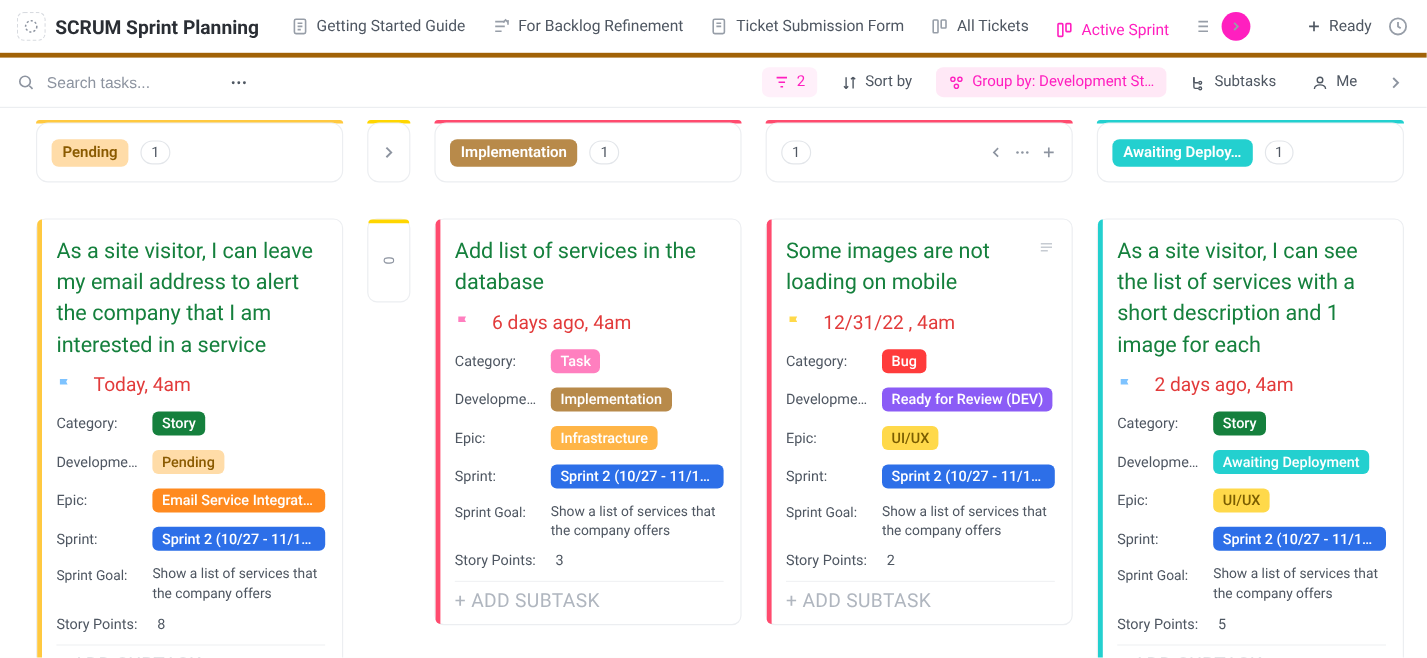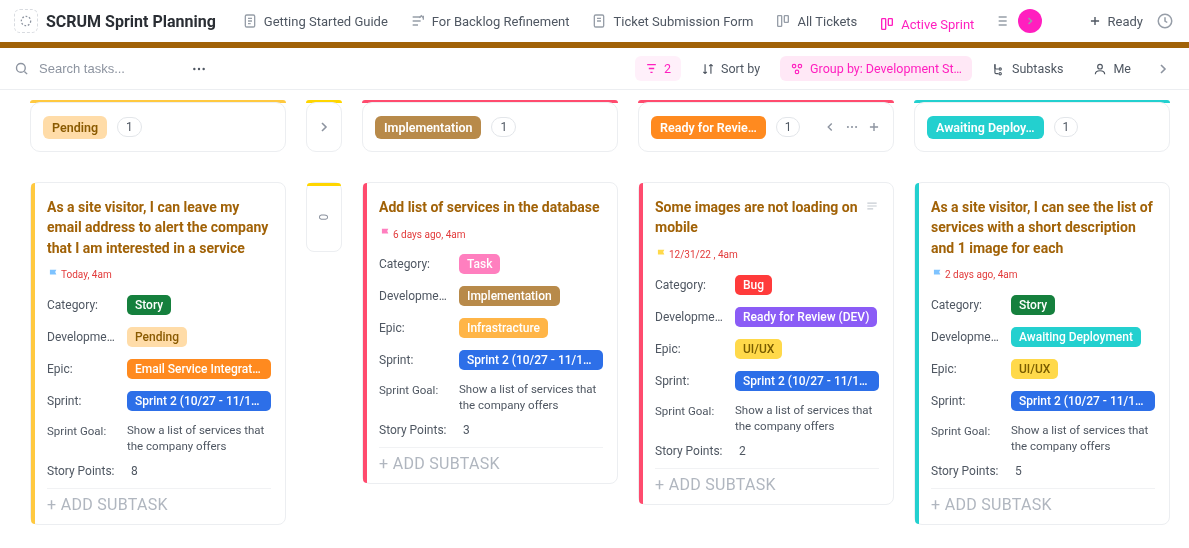--- a/index.html
+++ b/index.html
@@ -1,20 +1,20 @@
 <!DOCTYPE html>
 <html><head>
 <meta charset="utf-8">
 <style>
   * { box-sizing: border-box; }
   html, body { margin:0; padding:0; font-family: -apple-system, BlinkMacSystemFont, "Segoe UI", Roboto, Helvetica, Arial, sans-serif; background:#fafbfc; color:#2a2e34; }
   body { width:1189px; height:548px; overflow:hidden; background:#fff; }
 
   
-  .topbar { display:flex; align-items:center; height:48px; padding:0 14px; border-bottom:6px solid #a16207; gap:8px;justify-content:space-between; }
+  .topbar { display:flex; align-items:center; height:48px; padding:0 14px; border-bottom:4px solid #a16207; gap:8px;justify-content:space-between; }
   .app-icon { width:24px; height:24px; border-radius:6px; display:flex; align-items:center; justify-content:center; color:#8d94a0; border:1px dashed #d8dbe0;}
   .board-title { font-size:16px; font-weight:700; color:#2a2e34; margin-right:8px; white-space:nowrap;}
   .nav-tabs { display:flex; align-items:center; gap:2px; flex:1; overflow:hidden;}
   .nav-tab { display:flex; align-items:center; gap:6px; padding:6px 10px; border-radius:6px; font-size:13px; color:#4f5762; white-space:nowrap; cursor:pointer;}
   .nav-tab svg { color:#979ea8; }
   .nav-tab.active { color:#ff1fbf; }
   .nav-tab.active svg { color:#ff1fbf; }
   .nav-tab.active::after{ }
   .nav-extra { display:flex; align-items:center; gap:6px; }
   .circle-btn { width:24px; height:24px; border-radius:50%; display:flex; align-items:center; justify-content:center; background:#ff1fbf; color:#fff; }
@@ -52,22 +52,22 @@
   .collapsed-card { margin-top:30px; background:#fff; border:1px solid #eceef1; border-radius:8px; height:70px; display:flex; align-items:center; justify-content:center; color:#8d94a0; font-size:12px; position:relative;}
   .collapsed-card::before{ content:""; position:absolute; top:0; left:0; right:0; height:3px; background:#ffd600; border-radius:8px 8px 0 0;}
   .collapsed-count { transform:rotate(-90deg); }
 
   
   .card { margin-top:30px; background:#fff; border:1px solid #eceef1; border-radius:8px; position:relative; padding:14px 14px 10px 16px; }
   .card::before{ content:""; position:absolute; top:0; left:0; bottom:0; width:4px; border-radius:8px 0 0 8px; }
   .card.accent-orange-l::before{ background:#ffc940; }
   .card.accent-red-l::before{ background:#ff4b6e; }
   .card.accent-teal-l::before{ background:#23d0cf; }
-  .card-title { font-size:14px; line-height:1.45; color:#a16207; font-weight:700; margin-bottom:10px;}
-  .due-row { display:flex; align-items:center; gap:0; font-size:10px; margin-bottom:12px;}
+  .card-title { font-size:18px; line-height:1.45; color:#15803d; font-weight:400; margin-bottom:10px;}
+  .due-row { display:flex; align-items:center; gap:17px; font-size:16px; margin-bottom:12px;}
   .due-row .flag { width:14px; height:14px; display:flex;}
   .due-red { color:#e23b3b; }
   .field-row { display:flex; align-items:center; gap:8px; font-size:12px; color:#4f5762; margin-bottom:10px; min-height:22px;}
   .field-label { width:72px; flex:0 0 72px; white-space:nowrap; overflow:hidden; text-overflow:ellipsis; }
   .field-label.wide { width:76px; flex:0 0 76px;}
   .badge { font-size:12px; padding:3px 8px; border-radius:5px; font-weight:500; white-space:nowrap; overflow:hidden; text-overflow:ellipsis; max-width:160px;}
   .b-story { background:#15803d; color:#fff;}
   .b-task { background:#ff7fbf; color:#fff;}
   .b-bug { background:#ff3b3b; color:#fff;}
   .b-pending { background:#ffdca8; color:#8a5a00;}
@@ -322,21 +322,20 @@
           <span class="field-label wide">Story Points:</span>
           <span>3</span>
         </div>
       <div class="add-sub">+ ADD SUBTASK</div>
     </div>
   </div>
 
   <div class="column">
     <div class="col-accent accent-red"></div>
     <div class="col-header">
-      <span class="status-pill" style="background:#ff8a1f;color:#fff;">Ready for Revie…</span>
       <span class="count-pill">1</span>
       <div class="col-icons">
         <span class="ibtn">
             <svg width="14" height="14" viewBox="0 0 24 24" fill="none" stroke="currentColor" stroke-width="2.4">
               <path d="M15 6l-6 6 6 6"></path>
             </svg>
           </span>
         <span class="ibtn">
             <svg width="14" height="14" viewBox="0 0 24 24" fill="currentColor">
               <circle cx="5" cy="12" r="1.8"></circle>

